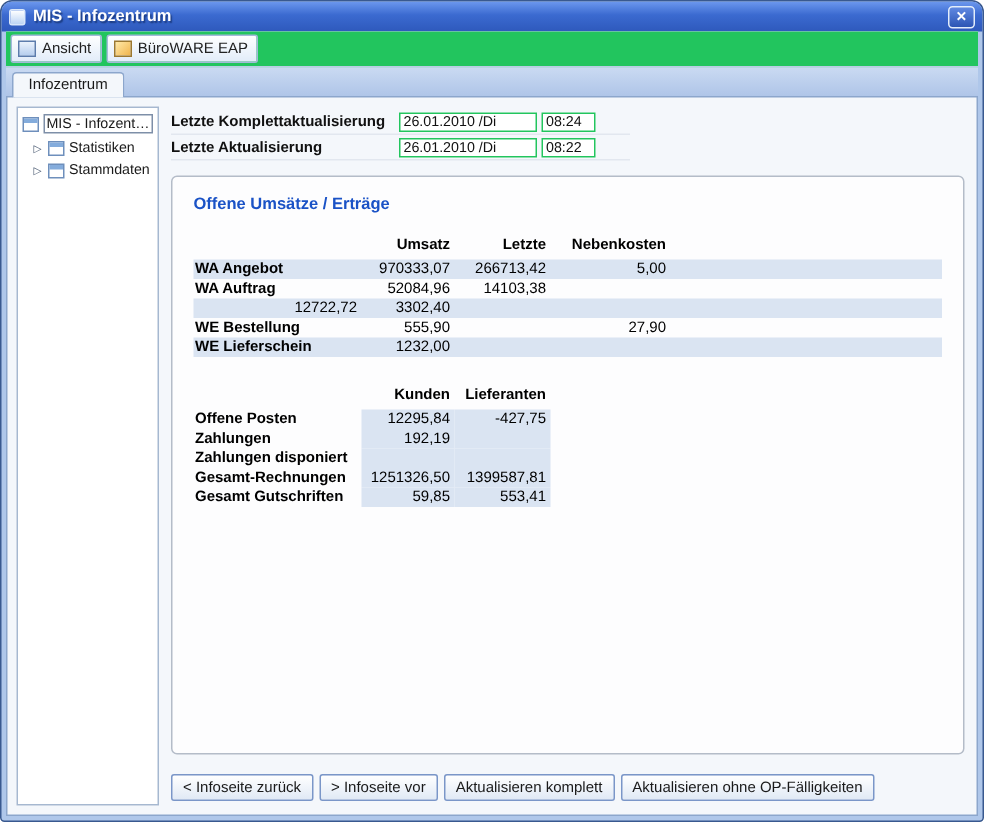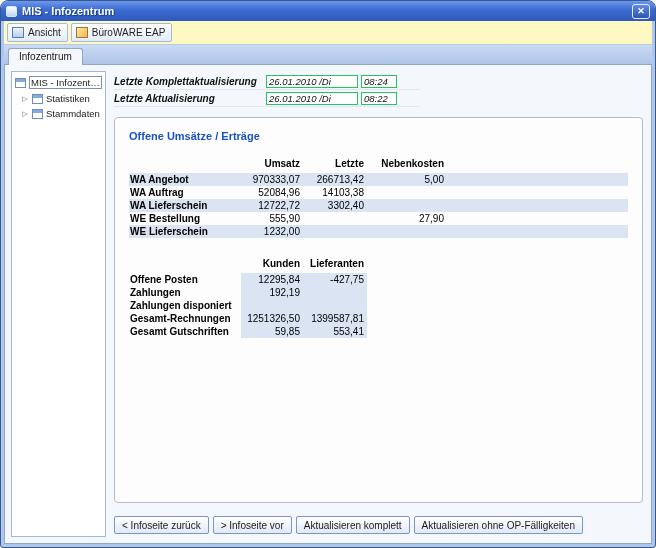--- a/index.html
+++ b/index.html
@@ -46,21 +46,21 @@
     position: absolute; left: 3px; right: 3px; top: 20px; bottom: 3px;
     display: flex; flex-direction: column;
     background: #E9F0FA;
   }
 
   
   .toolbar {
     height: 24px; flex: none;
     display: flex; align-items: center; gap: 3px;
     padding: 2px 3px;
-    background: #fef9c3;
+    background: #22c55e;
     border-bottom: 1px solid #B9CCE6;
   }
   .tb-btn {
     display: flex; align-items: center; gap: 4px;
     height: 19px; padding: 1px 6px 1px 4px;
     font-family: "Liberation Sans", sans-serif; font-size: 10px; color: #222;
     border: 1px solid #A3B9D9; border-radius: 2px;
     background: linear-gradient(#FEFFFF, #E2ECF9);
     cursor: pointer; white-space: nowrap;
   }
@@ -108,21 +108,21 @@
   .expander { width: 8px; flex: none; font-size: 7px; color: #46566E; text-align: center; cursor: pointer; }
   .node-icon { width: 11px; height: 10px; flex: none; border: 1px solid #6E8FBC; background: #fff; position: relative; }
   .node-icon::before { content: ""; position: absolute; left: 0; right: 0; top: 0; height: 3px; background: #84ACDC; }
   .tree-label { overflow: hidden; text-overflow: ellipsis; }
   .tree-label.selected { border: 1px solid #7E8FA8; background: #fff; padding: 0 1px; }
 
   
   .content { flex: 1; display: flex; flex-direction: column; padding: 2px 2px 0 2px; overflow: hidden; }
 
   .updates { margin-bottom: 10px; width: 306px; }
-  .update-row { display: flex; align-items: center; height: 17px; border-bottom: 1px solid #E2E7EF; font-style: italic; }
+  .update-row { display: flex; align-items: center; height: 17px; border-bottom: 1px solid #E2E7EF; }
   .update-label { width: 152px; flex: none; font-size: 10px; font-weight: bold; color: #111; white-space: nowrap; }
   .field {
     display: inline-block; height: 13px; line-height: 12px;
     border: 1px solid #22c55e; background: #fff;
     font-size: 9.5px; color: #111; padding: 0 2px;
     white-space: nowrap; overflow: hidden;
   }
   .field.date { width: 92px; margin-right: 3px; }
   .field.time { width: 36px; }
 
@@ -238,21 +238,20 @@
                 <div class="tcell num">266713,42</div>
                 <div class="tcell num">5,00</div>
               </div>
               <div class="trow">
                 <div class="tcell lbl">WA Auftrag</div>
                 <div class="tcell num">52084,96</div>
                 <div class="tcell num">14103,38</div>
                 <div class="tcell num"></div>
               </div>
               <div class="trow">
-                <div class="tcell lbl">WA Lieferschein</div>
                 <div class="tcell num">12722,72</div>
                 <div class="tcell num">3302,40</div>
                 <div class="tcell num"></div>
               </div>
               <div class="trow">
                 <div class="tcell lbl">WE Bestellung</div>
                 <div class="tcell num">555,90</div>
                 <div class="tcell num"></div>
                 <div class="tcell num">27,90</div>
               </div>

